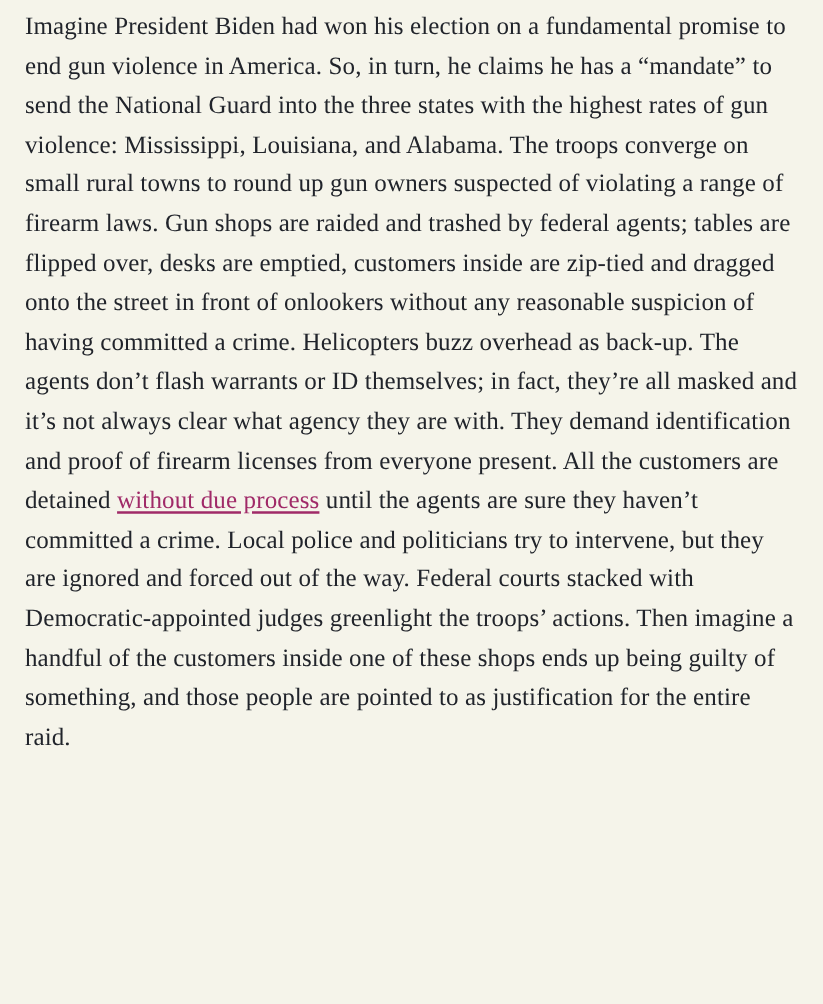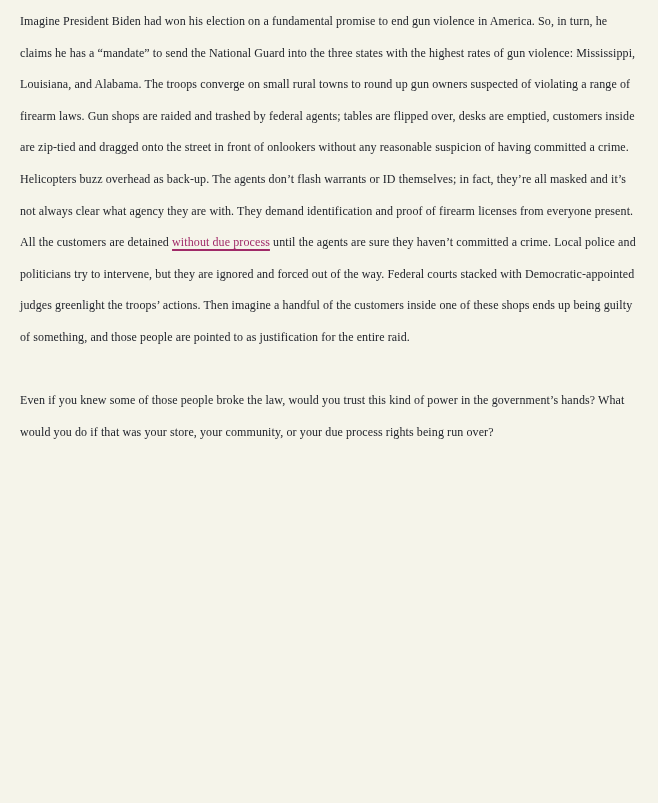--- a/index.html
+++ b/index.html
@@ -13,35 +13,34 @@
     height: 803px;
     overflow: hidden;
   }
   body {
     background: var(--bg);
     font-family: "Liberation Serif", "DejaVu Serif", serif;
     color: var(--text);
   }
   .article-body {
     padding: 6px 20px 0 20px;
-    font-size: 12px;
+    font-size: 20px;
     line-height: 31.6px;
     letter-spacing: 0.1px;
     text-rendering: optimizeLegibility;
   }
   .article-body p + p {
     margin-top: 31.6px;
   }
   a.inline-link {
     color: var(--link);
     text-decoration: underline;
     text-underline-offset: 3px;
     text-decoration-thickness: 1.5px;
     cursor: pointer;
   }
 </style>
 </head>
 <body>
 
 <article class="article-body">
   <p><span>Imagine President Biden had won his election on a fundamental promise to end gun violence in America. So, in turn, he claims he has a “mandate” to send the National Guard into the three states with the highest rates of gun violence: Mississippi, Louisiana, and Alabama. The troops converge on small rural towns to round up gun owners suspected of violating a range of firearm laws. Gun shops are raided and trashed by federal agents; tables are flipped over, desks are emptied, customers inside are zip-tied and dragged onto the street in front of onlookers without any reasonable suspicion of having committed a crime. Helicopters buzz overhead as back-up. The agents don’t flash warrants or ID themselves; in fact, they’re all masked and it’s not always clear what agency they are with. They demand identification and proof of firearm licenses from everyone present. All the customers are detained </span><a class="inline-link" href="#">without due process</a><span> until the agents are sure they haven’t committed a crime. Local police and politicians try to intervene, but they are ignored and forced out of the way. Federal courts stacked with Democratic-appointed judges greenlight the troops’ actions. Then imagine a handful of the customers inside one of these shops ends up being guilty of something, and those people are pointed to as justification for the entire raid.</span></p>
-  <p>Even if you knew some of those people broke the law, would you trust this kind of power in the government’s hands? What would you do if that was your store, your community, or your due process rights being run over?</p>
 </article>
 
 </body></html>

